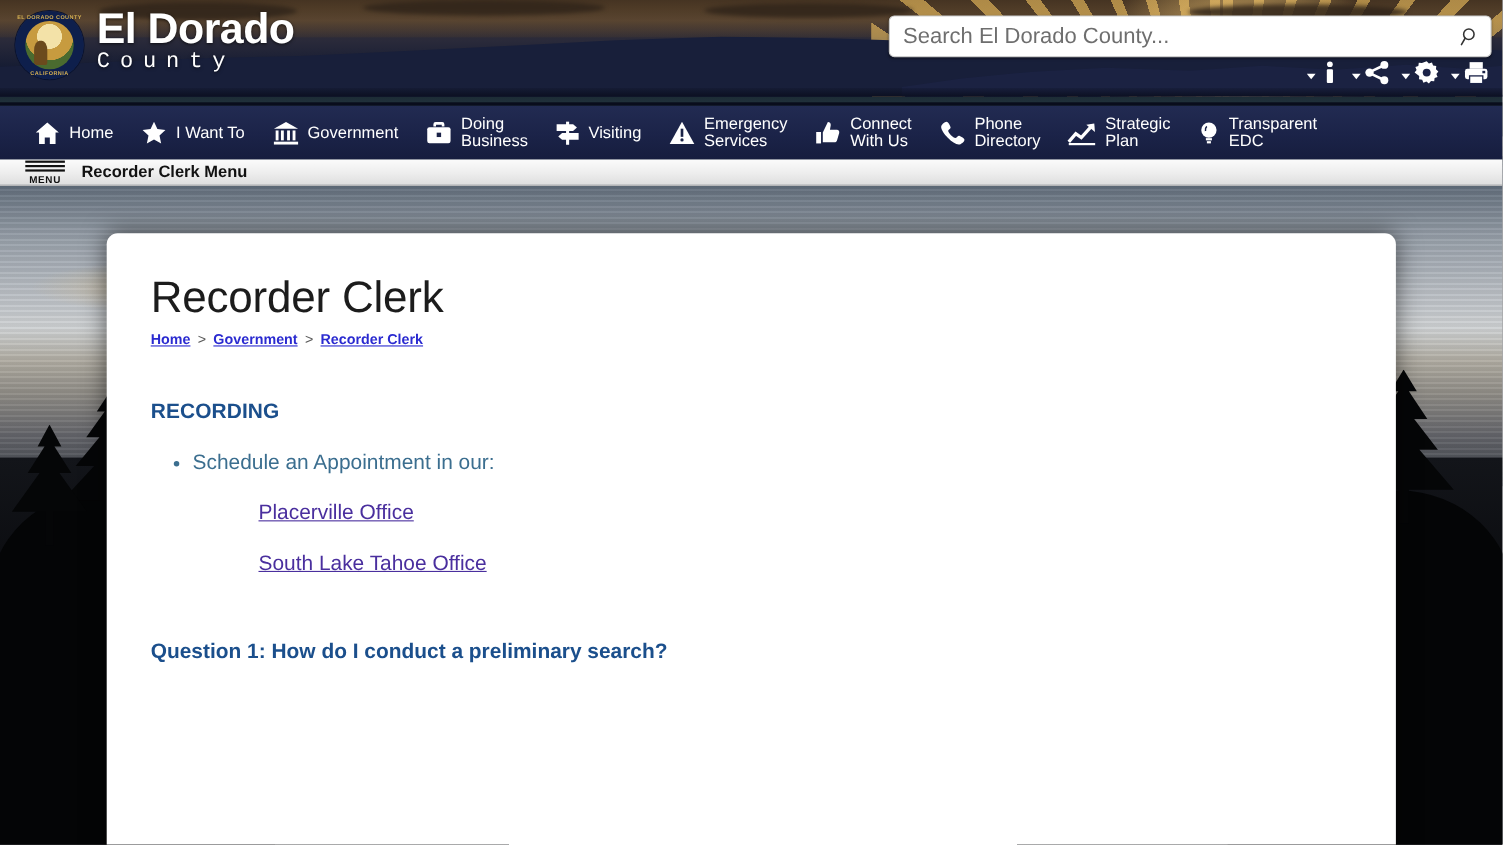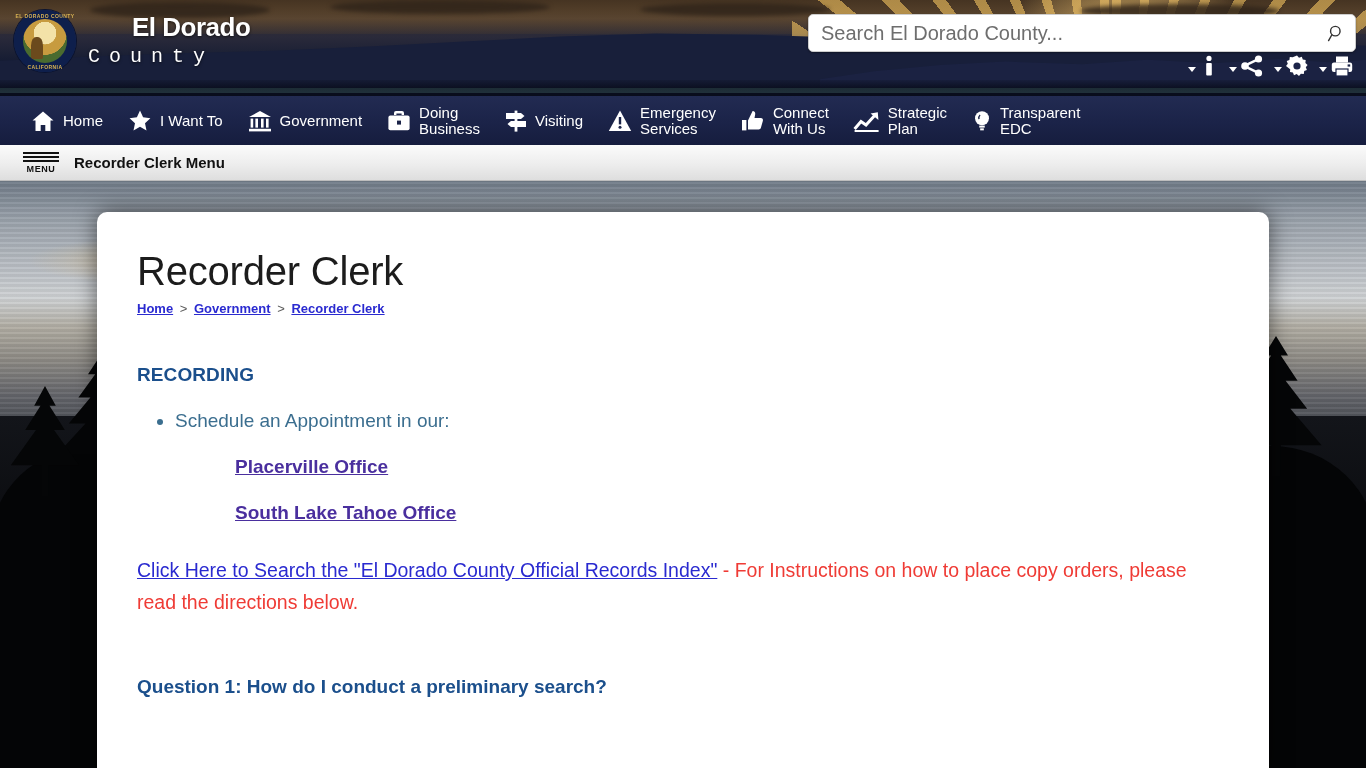--- a/index.html
+++ b/index.html
@@ -177,22 +177,22 @@
     font-family:"Liberation Sans", sans-serif;
   }
   #seal .seal-top-text { top:2.5px; }
   #seal .seal-bot-text { bottom:2.5px; }
 
   
   #wordmark {
     position:absolute; left:88px; top:10px; color:#fff;
   }
   #wordmark .line1 {
-    font-size:26px; font-weight:bold; line-height:34px;
-    letter-spacing:-0.5px; text-shadow:0 1px 3px rgba(0,0,0,.65);margin-left:44px;
+    font-size:39px; font-weight:bold; line-height:34px;
+    letter-spacing:-0.5px; text-shadow:0 1px 3px rgba(0,0,0,.65);
   }
   #wordmark .line2 {
     font-size:20px; line-height:25px; letter-spacing:9px;
     text-shadow:0 1px 3px rgba(0,0,0,.65);
     font-family:Liberation Mono, monospace;
   }
 
   
   #searchbox {
     position:absolute; left:808px; top:14px; width:548px; height:38px;
@@ -233,21 +233,21 @@
   }
   #mainnav .navitem {
     display:flex; align-items:center; gap:7px;
     color:#fff; font-size:15px; line-height:16px;
     padding:0 12px; height:52px; cursor:pointer; white-space:nowrap;
   }
   #mainnav .navitem .lbl2 { display:flex; flex-direction:column; }
 
   
   #menubar {
-    position:absolute; left:0; top:145px; width:1366px; height:36px;
+    position:absolute; left:0; top:145px; width:1366px; height:24px;
     background: linear-gradient(180deg,#fbfbfb 0%, #ededed 55%, #dedede 100%);
     border-bottom:1px solid #bdbdbd;
     display:flex; align-items:center; padding-left:20px; gap:12px;
   }
   #hamburger { display:flex; flex-direction:column; align-items:center; cursor:pointer; width:42px;}
   #hamburger .bars { width:36px; }
   #hamburger .bars i { display:block; height:2px; background:#111; margin-bottom:2px; }
   #hamburger .mtxt { font-size:9px; font-weight:bold; color:#111; letter-spacing:.6px; line-height:10px;}
   #menubar .menu-title { font-size:15px; font-weight:bold; color:#111; }
 
@@ -276,21 +276,21 @@
   }
   #card ul.bullets {
     margin:22px 0 0 0; padding-left:38px; list-style: disc;
   }
   #card ul.bullets li {
     font-size:19px; color:#3b6e8f; line-height:26px; font-weight:300;
   }
   #card .indented-links { margin:22px 0 0 98px; }
   #card .indented-links a {
     display:block; font-size:19px; color:#4a2f9e; text-decoration:underline;
-    margin-bottom:24px; font-weight:700;
+    margin-bottom:24px; font-weight:400;
   }
   #card p.notice {
     margin:30px 0 0 0; font-size:19.5px; line-height:32px; color:#ef3b35; font-weight:300;
   }
   #card p.notice a { color:#2a2ad0; text-decoration:underline; }
   #card h3.question {
     margin:58px 0 0 0; font-size:19px; font-weight:bold; color:#1b4f8c;
   }
 </style>
 </head>
@@ -456,20 +456,29 @@
       <svg width="26" height="24" viewBox="0 0 24 24">
         <rect x="1" y="11" width="4.4" height="10.4" fill="#fff"></rect>
         <path fill="#fff" d="M7 11.4l4.6-9.4c1.9 0 2.9 1.3 2.6 3.2l-.7 3.8h6.3c1.6 0 2.5 1.3 2.1 2.8l-2 7c-.3 1.1-1.1 1.6-2.2 1.6H7z"></path>
       </svg>
       <span class="lbl2">
         <span>Connect</span>
         <span>With Us</span>
       </span>
     </div>
 
+    <div class="navitem">
+      <svg width="26" height="24" viewBox="0 0 24 24">
+        <path fill="#fff" d="M6.6 1.6c1.4 0 3.6 4.2 3.6 5.3 0 1.2-2.2 2-2.2 3 0 1.9 4.6 6.6 6.6 6.6 1 0 1.8-2.2 3-2.2 1.2 0 5.2 2.3 5.2 3.7 0 1.9-3.3 4.4-5.2 4.4C12.4 22.4 1.6 11.4 1.6 6.5c0-2 2.9-4.9 5-4.9z"></path>
+      </svg>
+      <span class="lbl2">
+        <span>Phone</span>
+        <span>Directory</span>
+      </span>
+    </div>
 
     <div class="navitem">
       <svg width="28" height="24" viewBox="0 0 28 24">
         <polyline points="1.6,20 8,12.5 13,16 23,5" fill="none" stroke="#fff" stroke-width="3"></polyline>
         <polygon points="24.8,3.2 25.4,11 17.6,4.4" fill="#fff"></polygon>
         <rect x="1.6" y="21" width="24" height="2" fill="#fff"></rect>
       </svg>
       <span class="lbl2">
         <span>Strategic</span>
         <span>Plan</span>
@@ -519,19 +528,18 @@
 
     <ul class="bullets">
       <li>Schedule an Appointment in our:</li>
     </ul>
 
     <div class="indented-links">
       <a href="#">Placerville Office</a>
       <a href="#">South Lake Tahoe Office</a>
     </div>
 
-    <p class="notice"><a href="#">Click Here to Search the "El Dorado County Official Records Index"</a><span> - For Instructions on how to place copy orders, please read the directions below.</span></p>
 
     <h3 class="question">Question 1: How do I conduct a preliminary search?</h3>
 
   </main>
 
 </div>
 
 </body></html>

